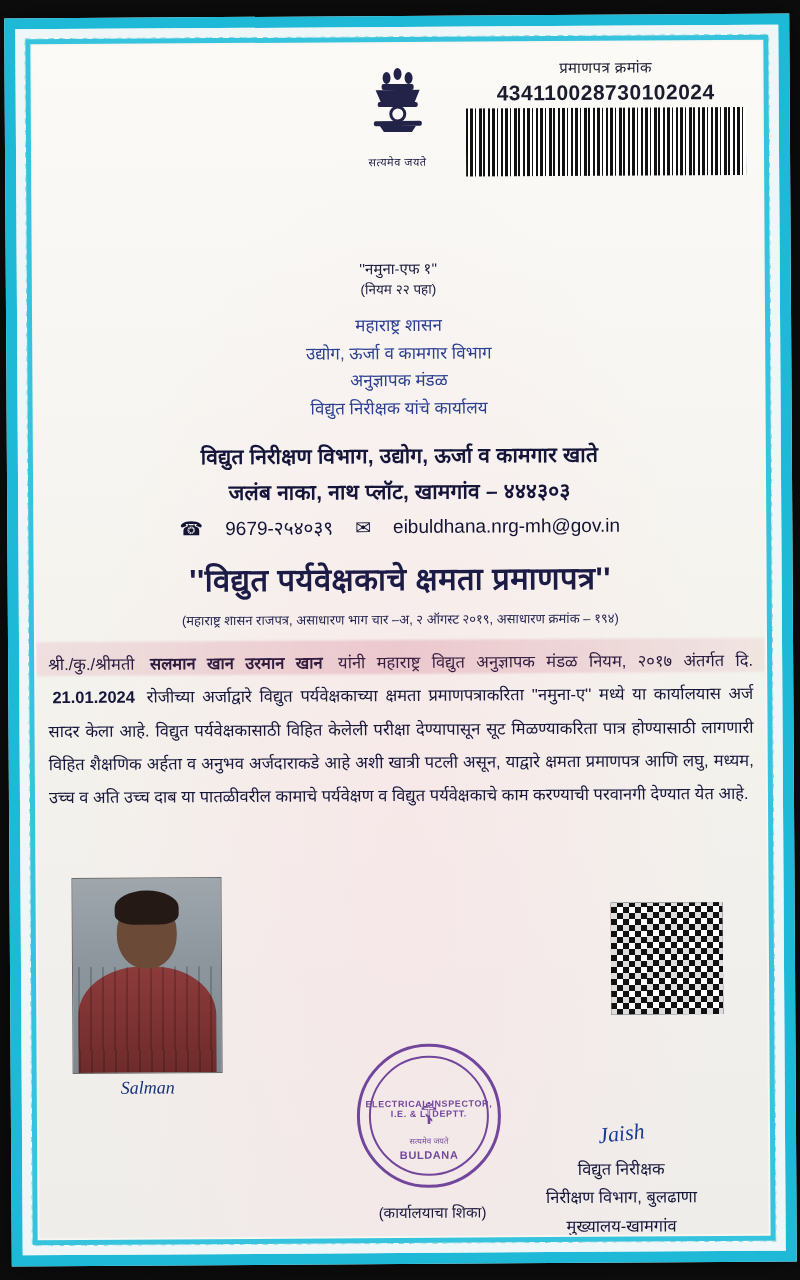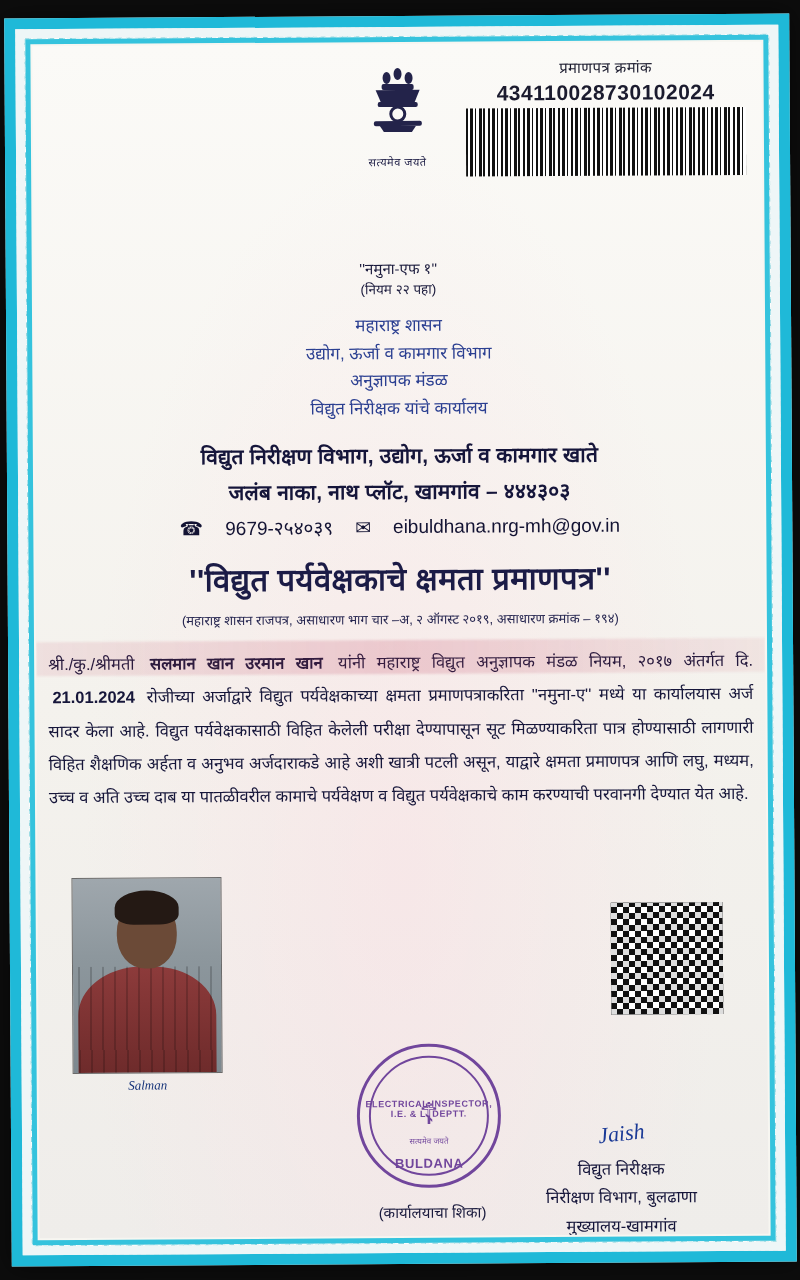--- a/index.html
+++ b/index.html
@@ -184,21 +184,21 @@
     background: linear-gradient(180deg,#8d3b3b 0%, #6e2b2b 100%);
     border-radius: 46% 46% 0 0;
   }
   .hp-shirt-lines {
     position: absolute; inset: 0;
     background: repeating-linear-gradient(90deg, rgba(0,0,0,.18) 0 2px, transparent 2px 12px);
   }
   .sig-under-photo {
     position: absolute; left: 36px; top: 1032px;
     width: 146px; text-align: center;
-    color: #17347a; font-size: 13px;
+    color: #17347a; font-size: 18px;
     font-family: "Liberation Serif", serif; font-style: italic;
   }
 
   
   .qr {
     position: absolute; right: 44px; top: 860px;
     width: 112px; height: 112px;
     background-color: #fff;
     background-image:
       repeating-linear-gradient(90deg, #111 0 6px, #fff 6px 12px),
@@ -218,21 +218,21 @@
   .stamp:before {
     content: "";
     position: absolute; inset: 9px;
     border: 2px solid #5b2a8f; border-radius: 50%;
   }
   .stamp .st-top, .stamp .st-bot {
     position: absolute; left: 0; right: 0; text-align: center;
     font-size: 9px; font-weight: 700; letter-spacing: .6px; margin-top: 36px;
   }
   .stamp .st-top { top: 16px; }
-  .stamp .st-bot { bottom: 14px; font-size: 13px; }
+  .stamp .st-bot { bottom: 24px; font-size: 11px; }
   .stamp .st-mid {
     position: absolute; left: 0; right: 0; top: 52px; text-align: center;
     font-size: 30px; line-height: 1;
   }
   .stamp .st-motto {
     position: absolute; left: 0; right: 0; top: 88px; text-align: center; font-size: 8px;
   }
   .stamp-caption {
     position: absolute; left: 300px; top: 1158px; width: 186px;
     text-align: center; color: #19193c; font-size: 15px;

